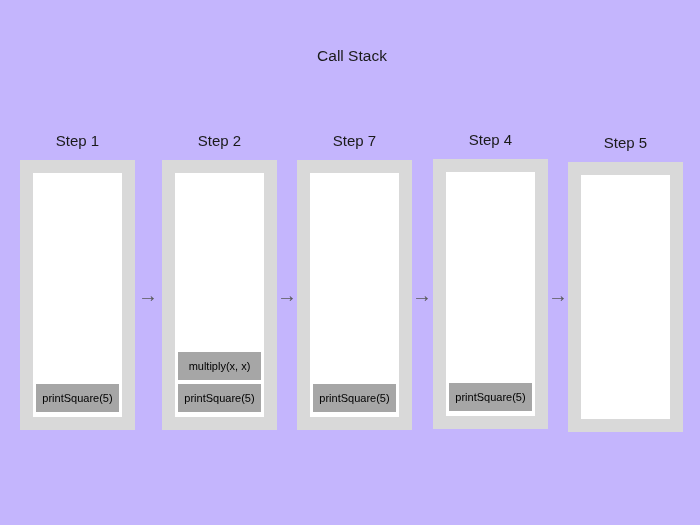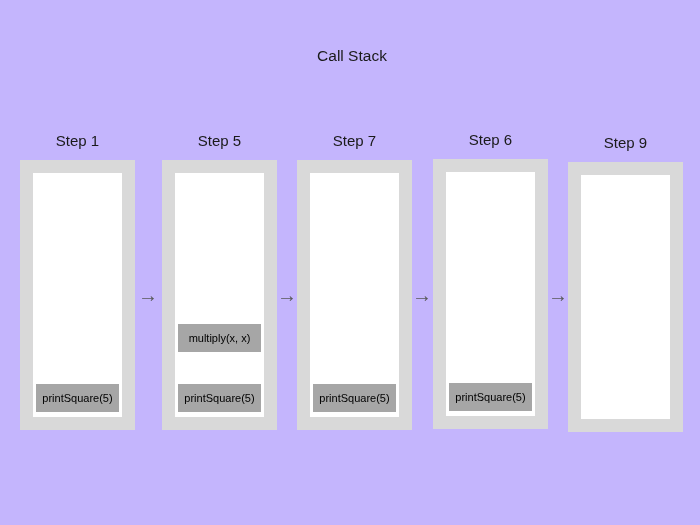--- a/index.html
+++ b/index.html
@@ -58,21 +58,20 @@
   .frame {
     background: #a6a6a6;
     height: 28px;
     min-height: 28px;
     display: flex;
     align-items: center;
     justify-content: center;
     font-size: 11px;
     color: #000000;
     white-space: nowrap;
-    margin-top: 28px;
   }
   .arrow {
     position: absolute;
     top: 283px;
     width: 22px;
     height: 24px;
     line-height: 24px;
     text-align: center;
     font-size: 20px;
     color: #595959;
@@ -101,21 +100,21 @@
     <div class="stack-outer">
       <div class="stack-inner">
           <div class="frame">printSquare(5)</div>
         </div>
     </div>
   </div>
 
   <div class="arrow arrow-1">→</div>
 
   <div class="step step-2">
-    <div class="step-label">Step 5</div>
+    <div class="step-label">Step 2</div>
     <div class="stack-outer">
       <div class="stack-inner">
           <div class="frame">multiply(x, x)</div>
           <div class="frame">printSquare(5)</div>
         </div>
     </div>
   </div>
 
   <div class="arrow arrow-2">→</div>
 
@@ -124,30 +123,30 @@
     <div class="stack-outer">
       <div class="stack-inner">
           <div class="frame">printSquare(5)</div>
         </div>
     </div>
   </div>
 
   <div class="arrow arrow-3">→</div>
 
   <div class="step step-4">
-    <div class="step-label">Step 6</div>
+    <div class="step-label">Step 4</div>
     <div class="stack-outer">
       <div class="stack-inner">
           <div class="frame">printSquare(5)</div>
         </div>
     </div>
   </div>
 
   <div class="arrow arrow-4">→</div>
 
   <div class="step step-5">
-    <div class="step-label">Step 9</div>
+    <div class="step-label">Step 5</div>
     <div class="stack-outer">
       <div class="stack-inner"></div>
     </div>
   </div>
 
 </div>
 
 </body></html>

